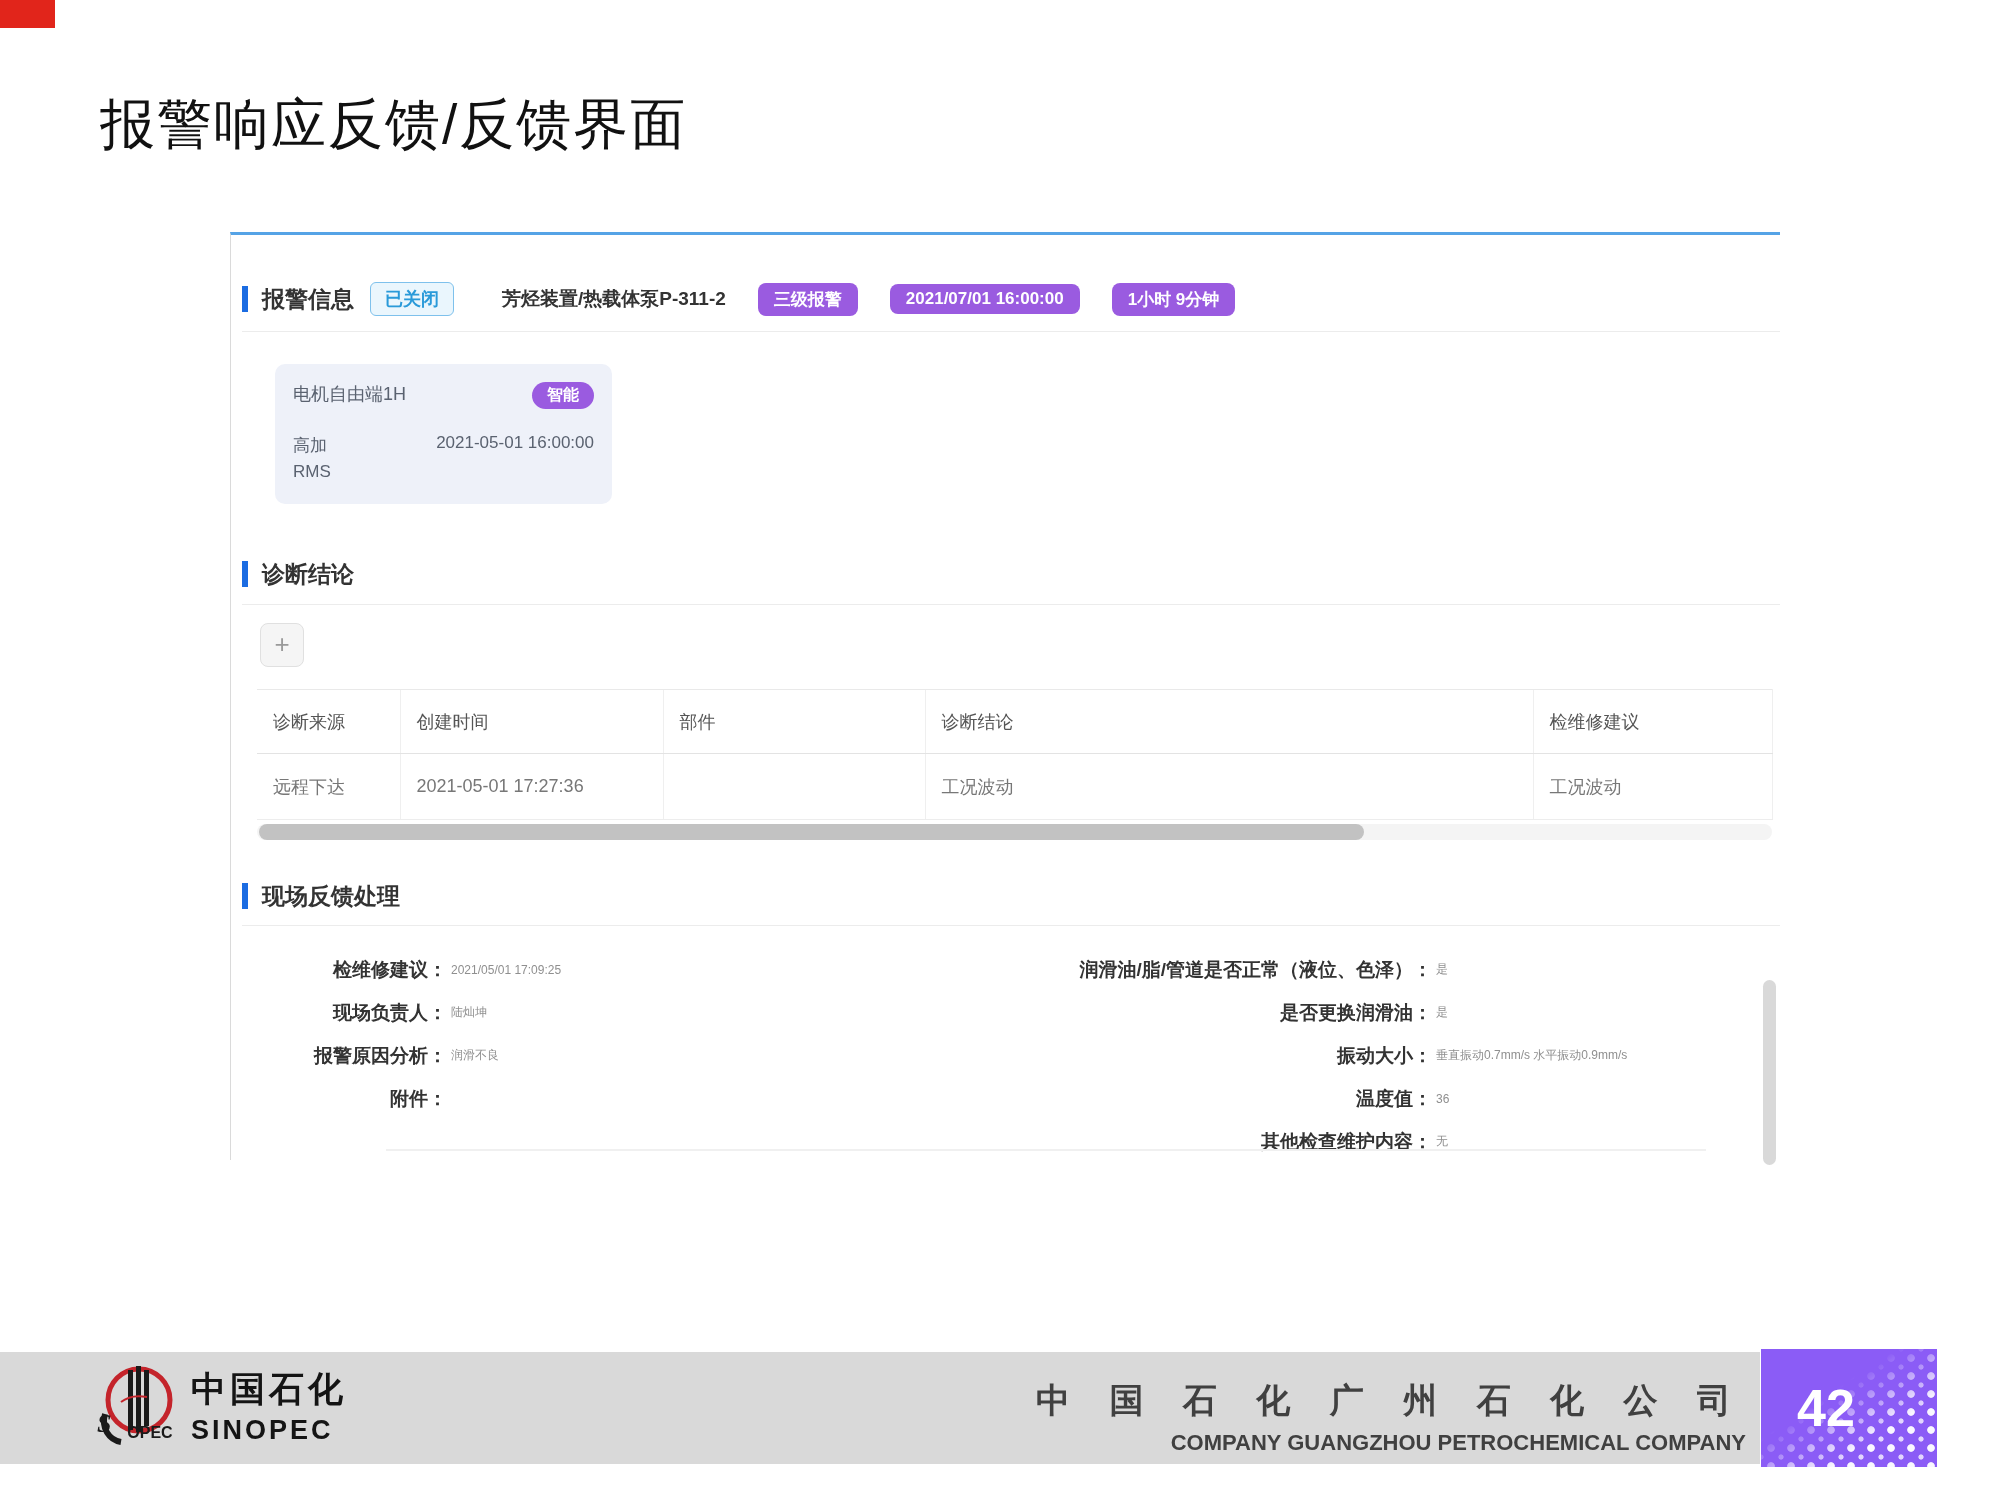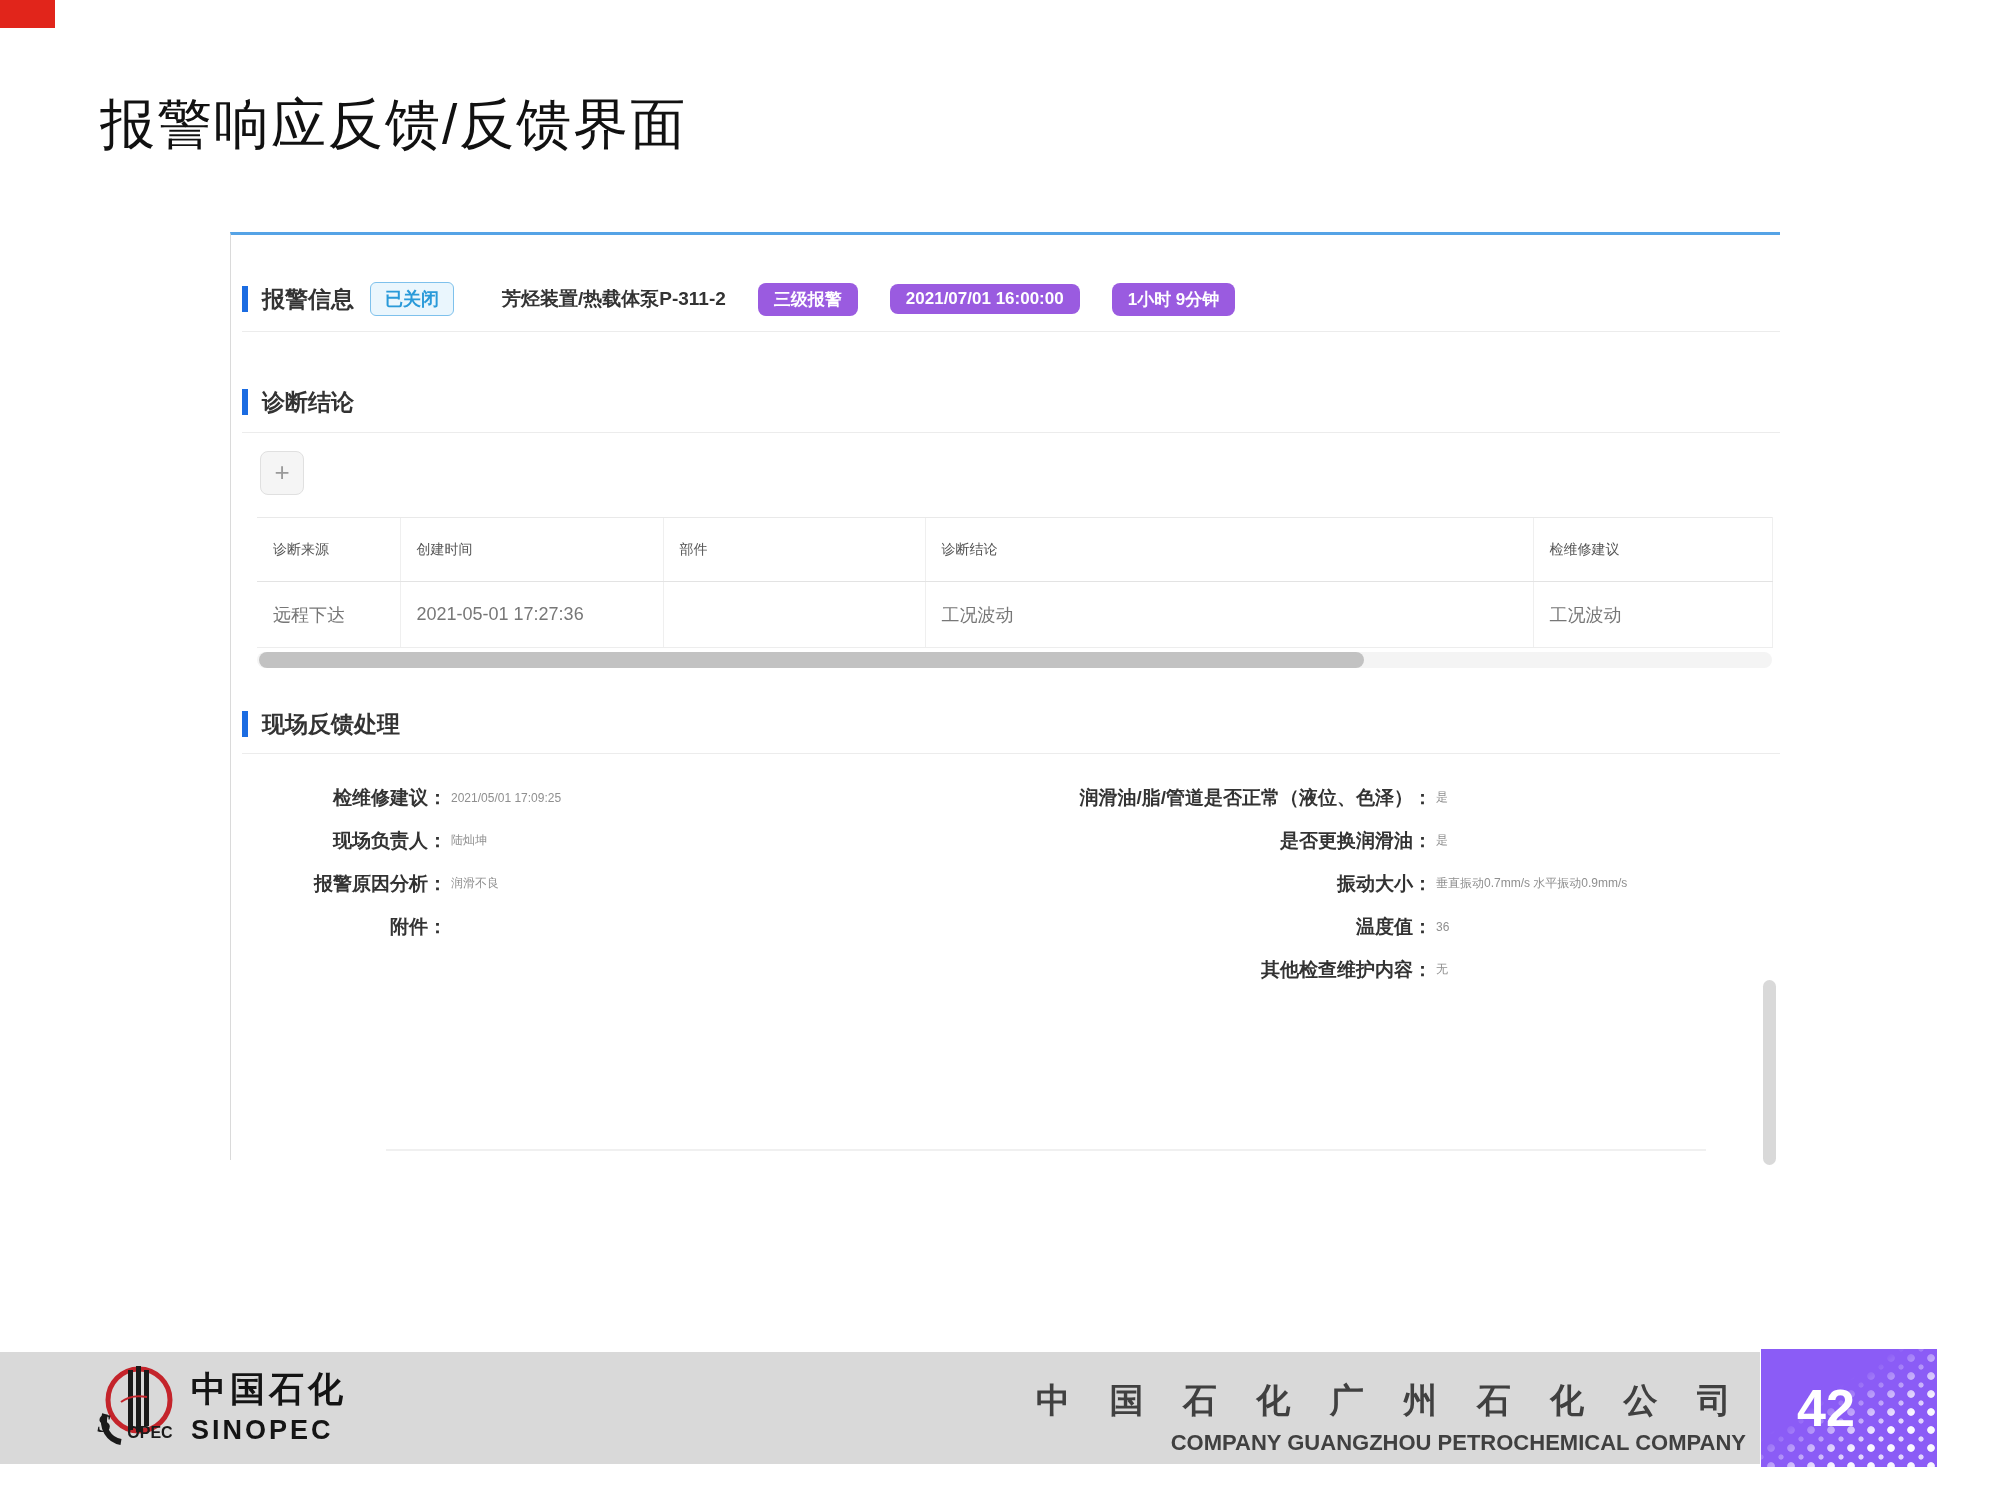--- a/index.html
+++ b/index.html
@@ -42,21 +42,21 @@
   .card-bottom { display:flex; justify-content:space-between; margin-top:24px; }
   .card-type-metric { font-size:17px; color:#5a6270; line-height:1.55; }
   .card-time { font-size:17px; color:#5a6270; }
 
   .diag-header { margin-top:54px; height:32px; }
   .add-btn { margin:18px 0 0 18px; width:44px; height:44px; background:#f5f5f5;
              border:1px solid #e0e0e0; border-radius:8px; color:#9a9a9a; font-size:26px;
              line-height:40px; text-align:center; cursor:pointer; }
 
   table.diag-table { margin:22px 0 0 15px; width:1515px; border-collapse:collapse; table-layout:fixed; }
-  table.diag-table th { height:64px; text-align:left; padding-left:16px; font-size:14px;
+  table.diag-table th { height:64px; text-align:left; padding-left:16px; font-size:18px;
                         font-weight:400; color:#555;
                         border-top:1px solid #e9e9e9; border-bottom:1px solid #e3e3e3;
                         border-left:1px solid #efefef; }
   table.diag-table td { height:66px; text-align:left; padding-left:16px; font-size:18px;
                         color:#777; border-left:1px solid #efefef; border-bottom:1px solid #ededed; }
   table.diag-table th:first-child, table.diag-table td:first-child { border-left:none; }
   table.diag-table th:last-child, table.diag-table td:last-child { border-right:1px solid #efefef; }
 
   .hscroll-track { margin:4px 0 0 15px; width:1515px; height:16px; background:#f4f4f4;
                    border-radius:8px; position:relative; }
@@ -121,20 +121,33 @@
       <div class="section-bar"></div>
       <div class="section-title">报警信息</div>
       <div class="status-badge">已关闭</div>
       <div class="device-name">芳烃装置/热载体泵P-311-2</div>
       <div class="purple-badge">三级报警</div>
       <div class="purple-badge">2021/07/01 16:00:00</div>
       <div class="purple-badge">1小时 9分钟</div>
     </div>
     <div class="divider" style="margin-top:14px;"></div>
 
+    <div class="card">
+      <div class="card-top">
+        <div class="card-point">电机自由端1H</div>
+        <div class="card-tag">智能</div>
+      </div>
+      <div class="card-bottom">
+        <div class="card-type-metric">
+          <div>高加</div>
+          <div>RMS</div>
+        </div>
+        <div class="card-time">2021-05-01 16:00:00</div>
+      </div>
+    </div>
 
     <div class="section-header diag-header">
       <div class="section-bar"></div>
       <div class="section-title">诊断结论</div>
     </div>
     <div class="divider" style="margin-top:14px;"></div>
 
     <div class="add-btn">+</div>
 
     <table class="diag-table">

